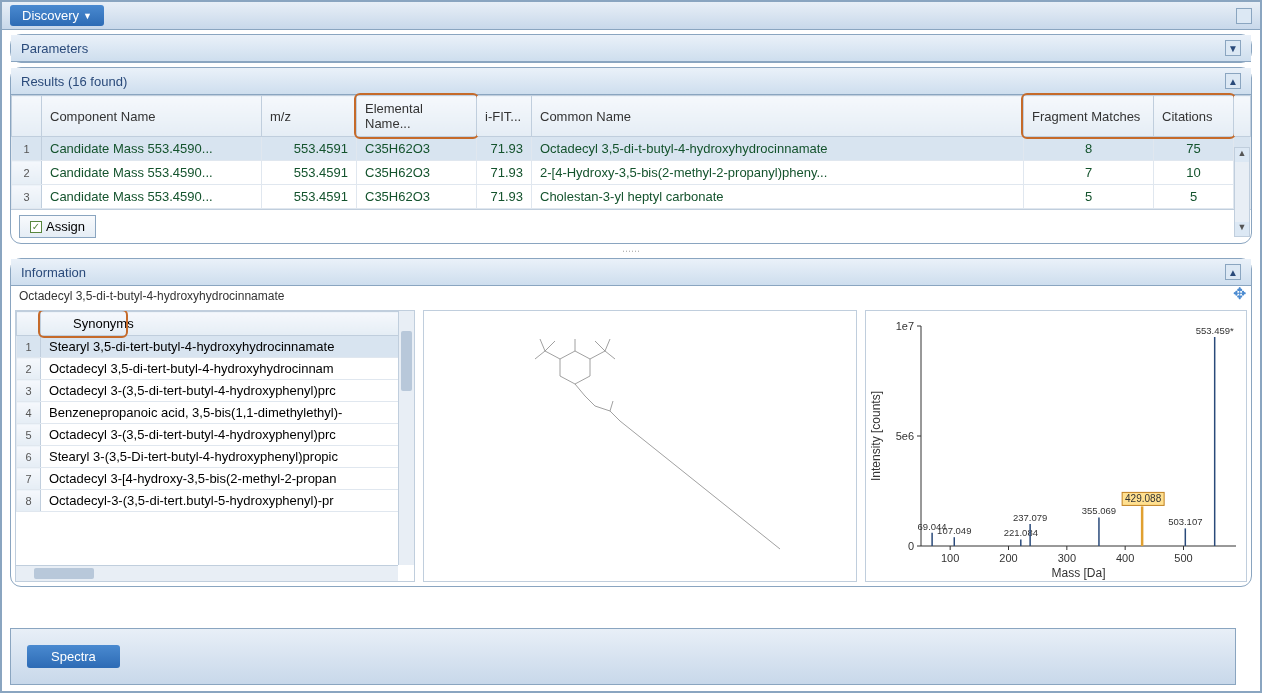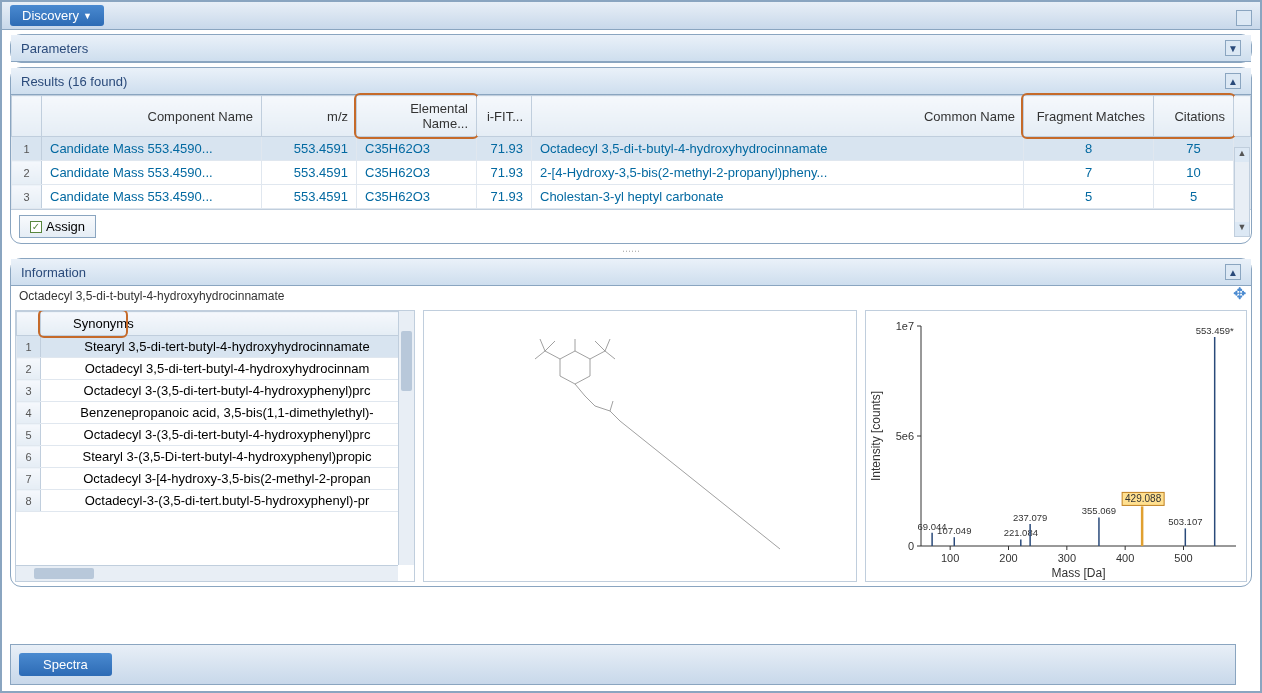--- a/index.html
+++ b/index.html
@@ -11,21 +11,21 @@
   height: 693px;
   overflow: hidden;
   border: 2px solid #8aa5c0;
   position: relative;
 }
 .toolbar {
   background: linear-gradient(#e8eff7, #c8d8ea);
   border-bottom: 1px solid #8aa5c0;
   padding: 3px 8px;
   display: flex;
-  align-items: flex-end;
+  align-items: center;
   height: 28px;
 }
 .toolbar-btn {
   background: linear-gradient(#4a8ad0, #2d6bb5);
   color: #fff;
   padding: 3px 12px;
   border-radius: 3px;
   cursor: pointer;
   display: flex;
   align-items: center;
@@ -68,30 +68,30 @@
 }
 .results-table {
   width: 100%;
   border-collapse: collapse;
   font-size: 13px;
 }
 .results-table th {
   background: linear-gradient(#f5f8fc, #e5edf5);
   border: 1px solid #c0cedd;
   padding: 5px 8px;
-  text-align: right;
+  text-align: left;
   font-weight: 400;
   color: #333;
   position: relative;
 }
 .results-table th.rownum { width: 30px; }
 .results-table td {
   border: 1px solid #e0e7ef;
   padding: 4px 8px;
-  color: #0369a1;
+  color: #14532d;
 }
 .results-table td.rownum {
   background: linear-gradient(#f5f8fc, #e5edf5);
   border-right: 1px solid #c0cedd;
   text-align: center;
   width: 30px;
   font-size: 11px;
   color: #555;
 }
 .results-table tr.selected td { background: #d8e4f0; }
@@ -157,21 +157,20 @@
   padding: 4px 8px;
   text-align: left;
   font-weight: 400;
 }
 .syn-table th.rownum { width: 24px; }
 .syn-table td {
   border: 1px solid #e0e7ef;
   padding: 3px 8px;
   white-space: nowrap;
   overflow: hidden;
-  text-align: center;
 }
 .syn-table td.rownum {
   background: linear-gradient(#f5f8fc, #e5edf5);
   border-right: 1px solid #c0cedd;
   text-align: center;
   font-size: 11px;
   color: #555;
 }
 .syn-table tr.selected td { background: #d8e4f0; }
 .syn-scroll-v {
@@ -202,21 +201,21 @@
   position:absolute; top:-22px; right:0;
   width:18px; height:18px;
   color:#4a8ad0;
   font-size:16px;
 }
 .footer {
   position: absolute;
   bottom: 6px; left: 8px; right: 24px;
   background: linear-gradient(#e8eff7, #c8d8ea);
   border: 1px solid #8aa5c0;
-  padding: 8px;
+  padding: 16px;
 }
 .footer-btn {
   background: linear-gradient(#4a8ad0, #2d6bb5);
   color:#fff;
   padding:4px 24px;
   border-radius:3px;
   display:inline-block;
   cursor:pointer;
 }
 .results-scroll {

